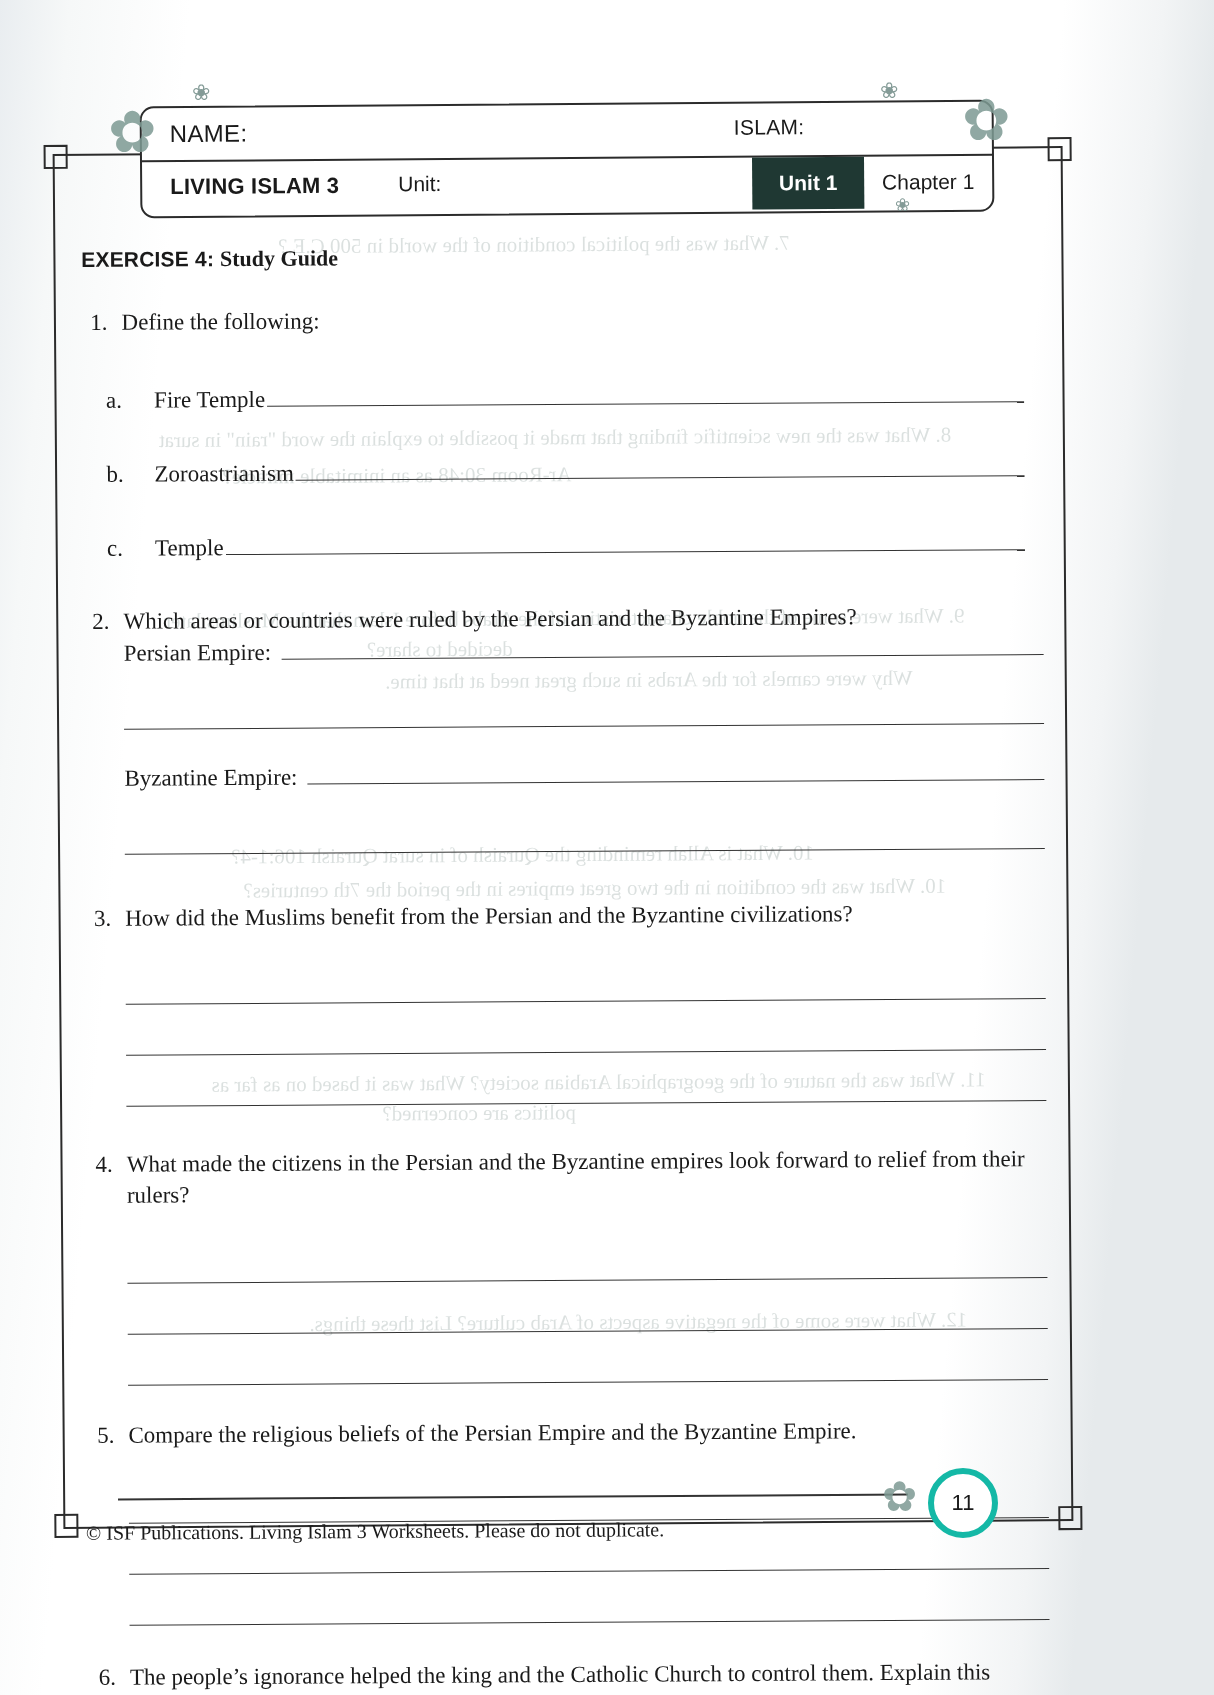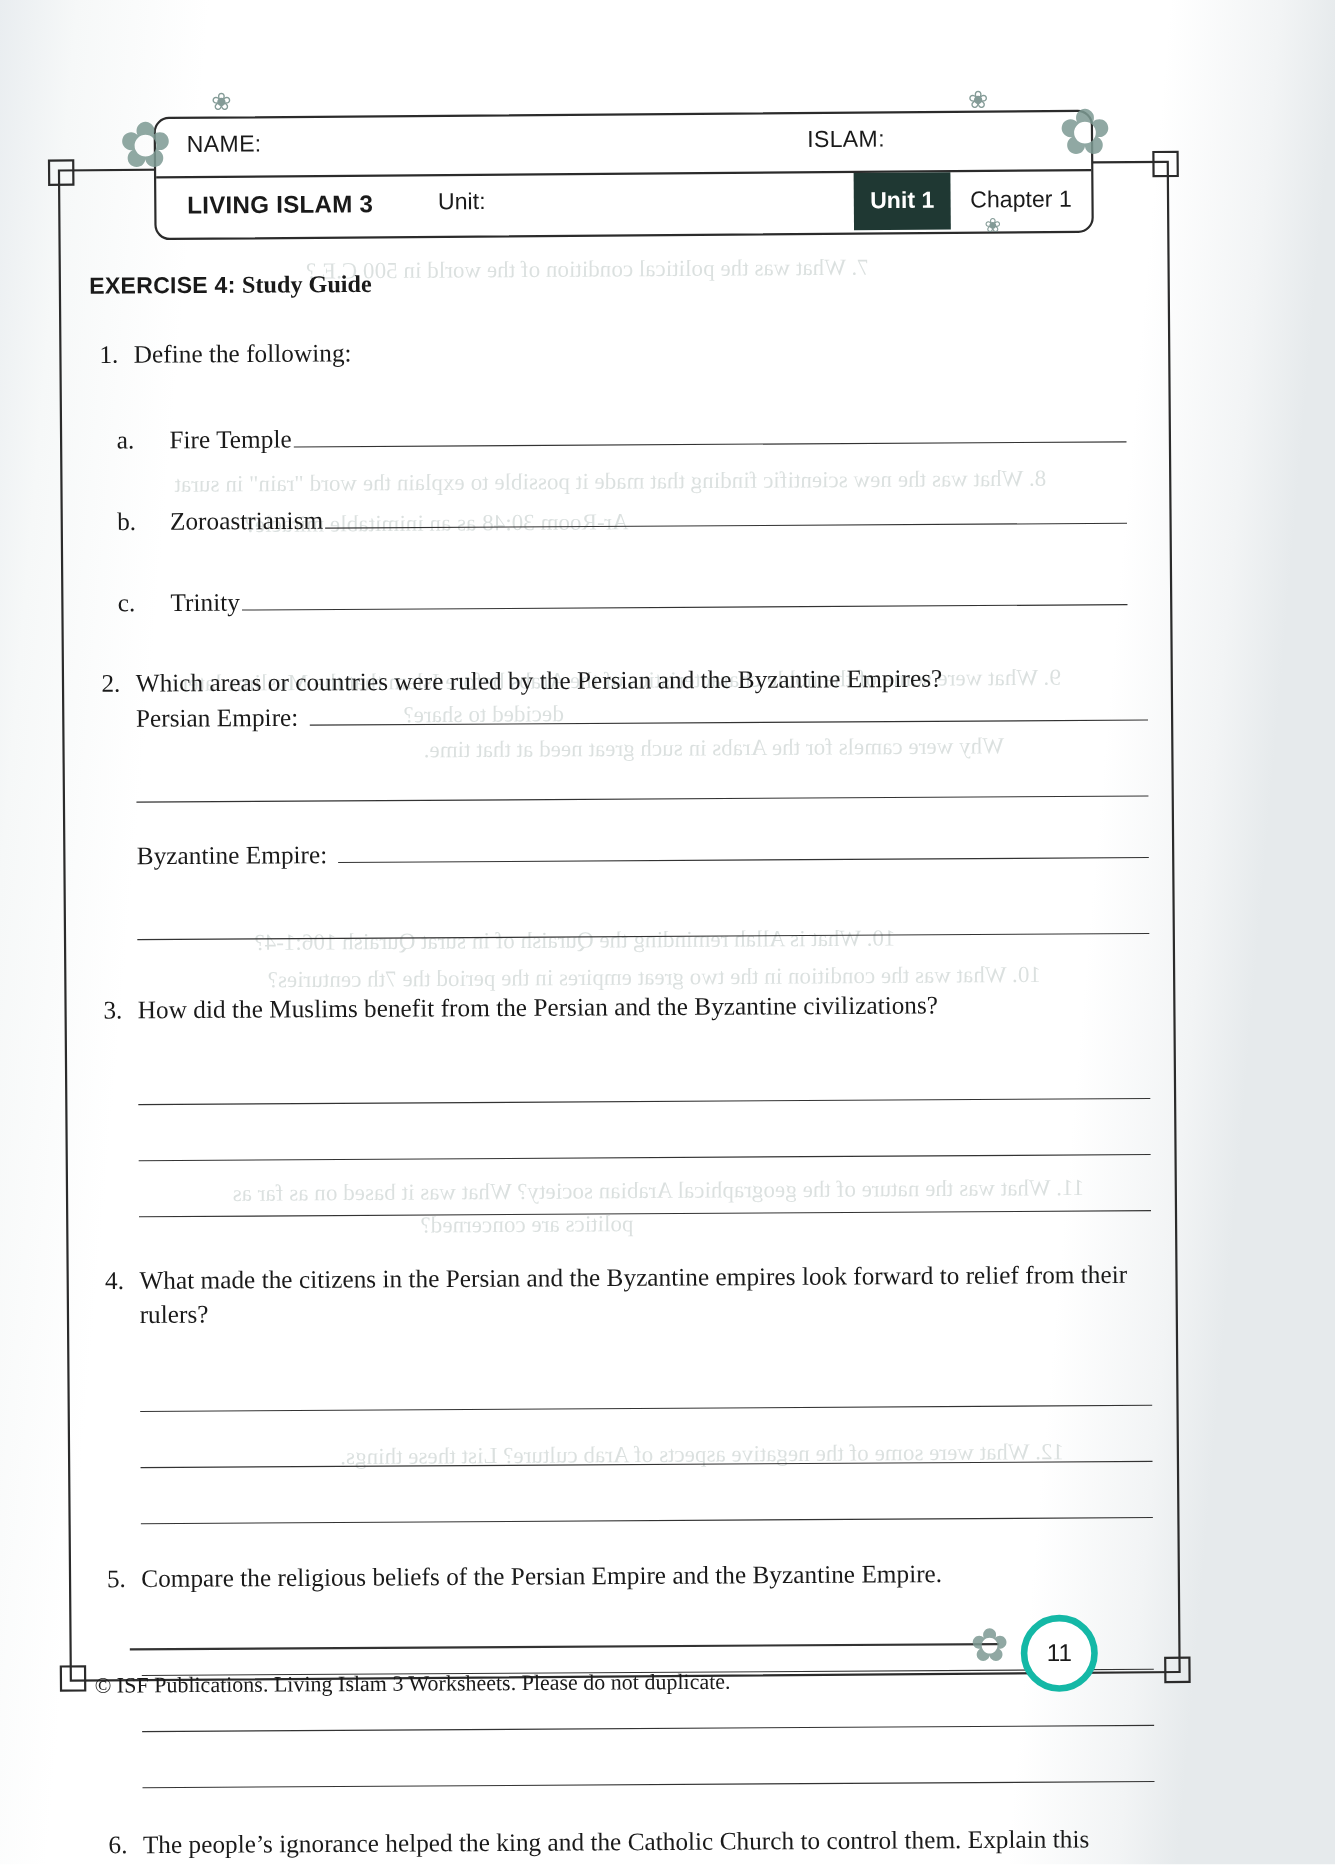--- a/index.html
+++ b/index.html
@@ -78,21 +78,21 @@
     top: 52px;
     width: 100%;
     height: 2px;
     background: #2b2b2b;
   }
   .hdr-name {
     position: absolute;
     left: 28px;
     top: 12px;
     font-family: "Liberation Sans", sans-serif;
-    font-size: 21px;
+    font-size: 24px;
     letter-spacing: .3px;
     color: #1a1a1a;
   }
   .hdr-date {
     position: absolute;
     left: 592px;
     top: 12px;
     font-family: "Liberation Sans", sans-serif;
     font-size: 21px;
     letter-spacing: .3px;
@@ -110,21 +110,21 @@
     position: absolute;
     left: 256px;
     top: 66px;
     font-family: "Liberation Sans", sans-serif;
     font-size: 21px;
   }
   .hdr-unit {
     position: absolute;
     right: 128px;
     top: 54px;
-    width: 88px;
+    width: 112px;
     height: 52px;
     background: #1f3833;
     color: #ffffff;
     font-family: "Liberation Sans", sans-serif;
     font-weight: bold;
     font-size: 21px;
     display: flex;
     align-items: center;
     justify-content: center;
     border-top-right-radius: 0;
@@ -367,21 +367,21 @@
           <span class="sub-term">Fire Temple</span>
           <span class="sub-rule"></span>
         </div>
         <div class="sub-item">
           <span class="sub-letter">b.</span>
           <span class="sub-term">Zoroastrianism</span>
           <span class="sub-rule"></span>
         </div>
         <div class="sub-item">
           <span class="sub-letter">c.</span>
-          <span class="sub-term">Trinity</span>
+          <span class="sub-term">Temple</span>
           <span class="sub-rule"></span>
         </div>
       </div>
     </div>
 
     <div class="q" style="margin-top:44px;">
       <div class="q-row">
         <div class="q-num">2.</div>
         <div class="q-text">Which areas or countries were ruled by the Persian and the Byzantine Empires?</div>
       </div>

